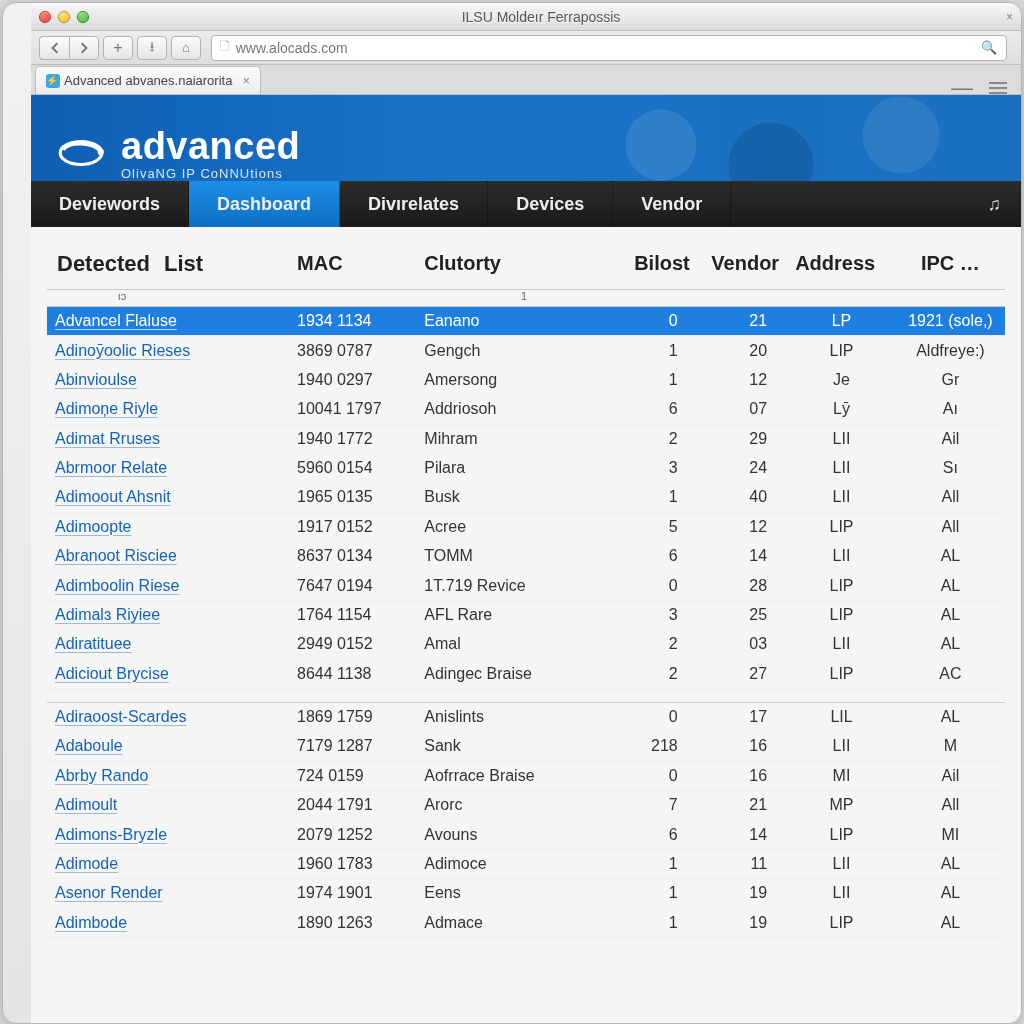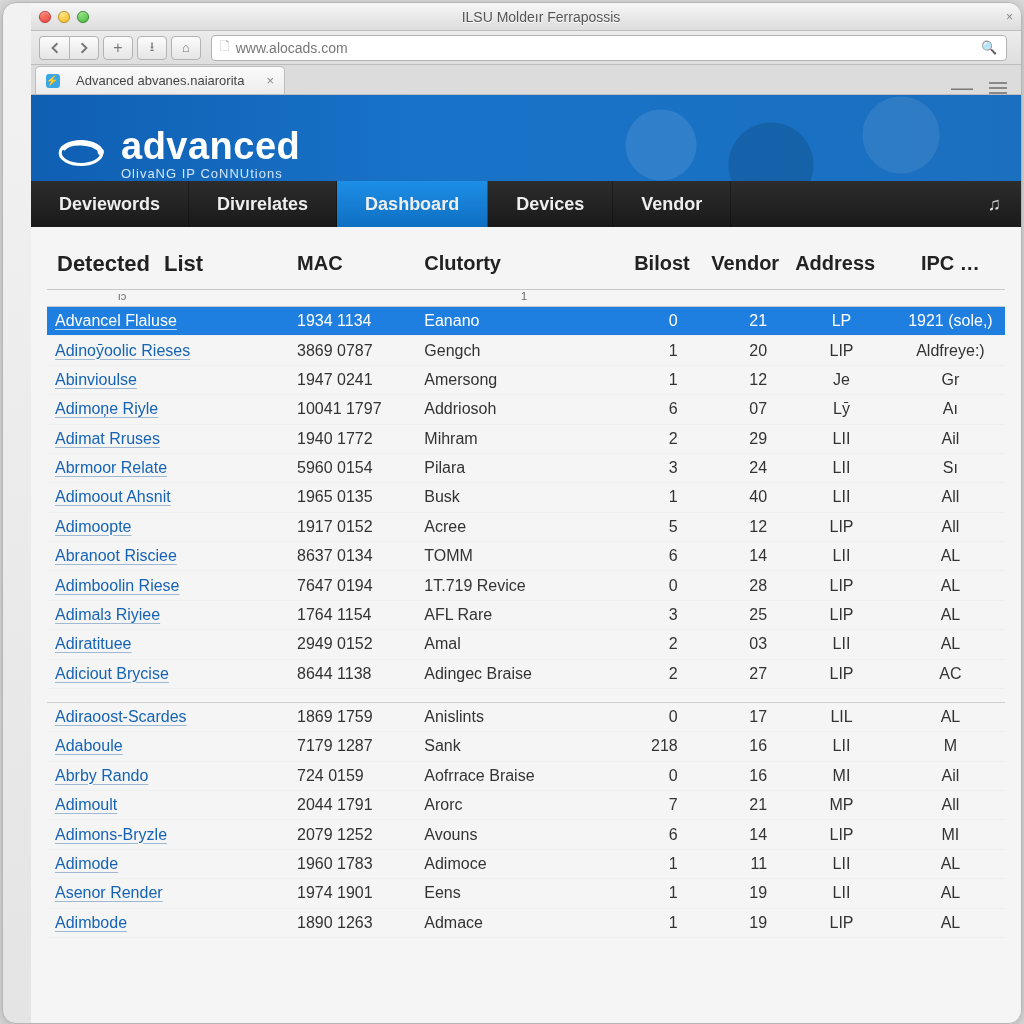--- a/index.html
+++ b/index.html
@@ -52,21 +52,21 @@
   .nav-pair { display:flex; }
   .nav-pair .nav-btn:first-child { border-top-right-radius:0; border-bottom-right-radius:0; border-right:none; }
   .nav-pair .nav-btn:last-child { border-top-left-radius:0; border-bottom-left-radius:0; }
   .url-bar { flex:1; display:flex; align-items:center; height:26px; background:#fff;
     border:1px solid #b3b3b3; border-radius:4px; margin:0 6px; padding:0 8px; gap:6px; }
   .url-bar .lock { color:#aaa; font-size:12px; }
   .url-bar .url { flex:1; color:#777; font-size:14px; }
   .url-bar .spy { color:#aaa; font-size:13px; }
   .tabstrip { height:30px; background: #dcdcdc; border-bottom:1px solid #bdbdbd; display:flex; align-items:flex-end; padding:0 4px; }
   .tab { height:28px; background:linear-gradient(#fbfbfb,#ececec); border:1px solid #bdbdbd; border-bottom:none;
-    border-top-left-radius:5px; border-top-right-radius:5px; padding:0 10px; display:flex; align-items:center; gap:16px;
+    border-top-left-radius:5px; border-top-right-radius:5px; padding:0 10px; display:flex; align-items:center; gap:4px;
     font-size:13px; color:#444; max-width:360px; }
   .tab .favicon { width:14px; height:14px; background:#3aa6e6; border-radius:3px; display:flex; align-items:center; justify-content:center; }
   .tab .favicon::after { content:"⚡"; color:#fff; font-size:10px; }
   .tab .close { color:#888; font-size:13px; padding-left:6px; }
   .tabstrip-right { margin-left:auto; display:flex; align-items:center; gap:16px; padding:0 10px; color:#7a7a7a; }
   .hamburger { display:flex; flex-direction:column; gap:3px; }
   .hamburger span { width:18px; height:2px; background:#888; display:block; }
   .minus { font-size:22px; line-height:0; }
   .page { background:#f5f5f5; height: calc(1024px - 28px - 34px - 30px - 4px); overflow:hidden; }
   .banner {
@@ -200,22 +200,22 @@
         </div>
         <div class="brand-text">
           <div class="brand-title">advanced</div>
           <div class="brand-sub">OlivaNG IP CoNNUtions</div>
         </div>
       </div>
     </div>
 
     <div class="nav" id="primary-nav">
       <div class="nav-item">Deviewords</div>
+        <div class="nav-item active">Dashboard</div>
         <div class="nav-item">Divırelates</div>
-        <div class="nav-item active">Dashboard</div>
         <div class="nav-item">Devices</div>
         <div class="nav-item">Vendor</div>
         <div class="nav-spacer"></div>
       <div class="nav-icon">♫</div>
     </div>
 
     <div class="content">
 
       <div style="position:relative;">
         <table>
@@ -265,21 +265,21 @@
                 <td class="col-name name">Adinoȳoolic Rieses</td>
                 <td class="col-mac">3869 0787</td>
                 <td class="col-clut">Gengch</td>
                 <td class="col-bilost">1</td>
                 <td class="col-vendor">20</td>
                 <td class="col-addr">LIP</td>
                 <td class="col-ipc">Aldfreye:)</td>
               </tr>
               <tr>
                 <td class="col-name name">Abinvioulse</td>
-                <td class="col-mac">1947 0241</td>
+                <td class="col-mac">1940 0297</td>
                 <td class="col-clut">Amersong</td>
                 <td class="col-bilost">1</td>
                 <td class="col-vendor">12</td>
                 <td class="col-addr">Je</td>
                 <td class="col-ipc">Gr</td>
               </tr>
               <tr>
                 <td class="col-name name">Adimoņe Riyle</td>
                 <td class="col-mac">10041 1797</td>
                 <td class="col-clut">Addriosoh</td>

